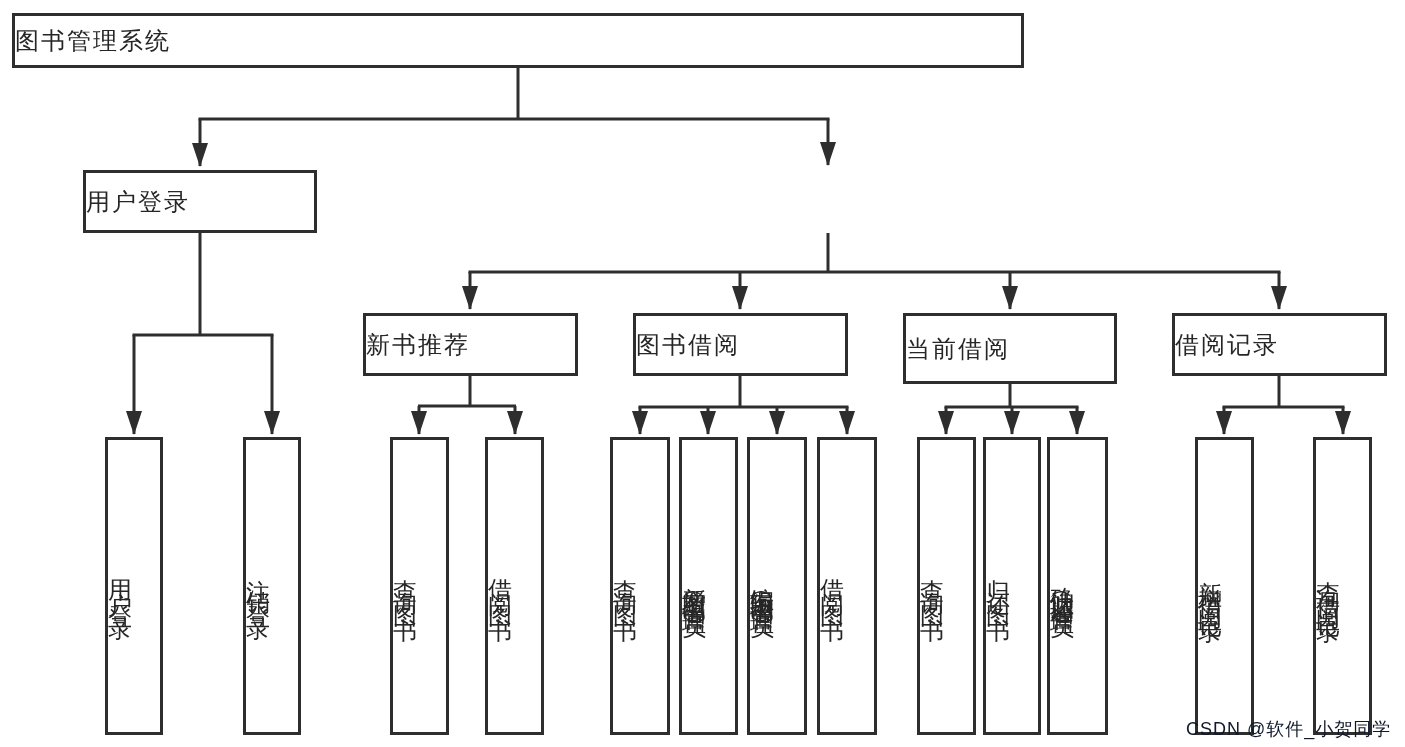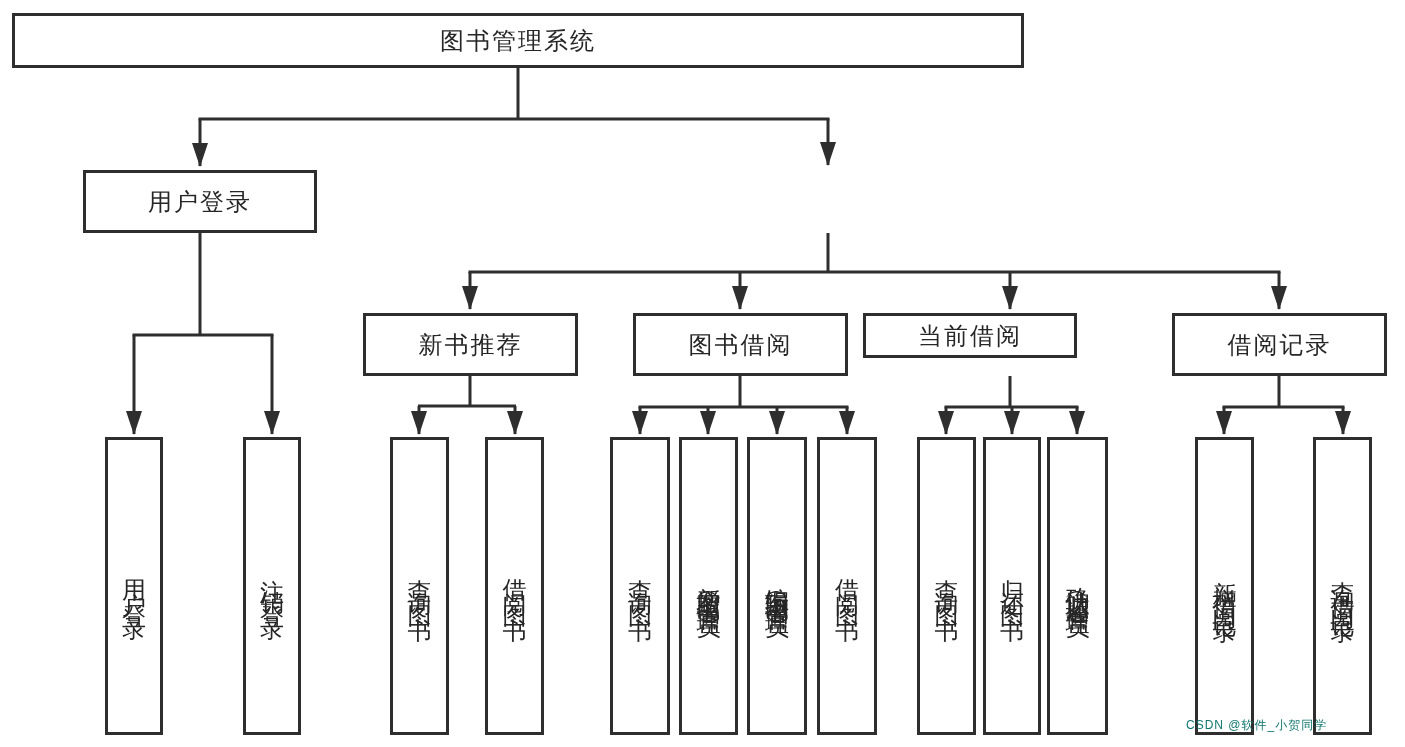--- a/index.html
+++ b/index.html
@@ -3,31 +3,31 @@
 <meta charset="utf-8">
 <style>
   html,body { margin:0; padding:0; background:#ffffff; }
   .stage {
     position:relative; width:1405px; height:747px; background:#ffffff;
     font-family:"Liberation Sans", sans-serif; overflow:hidden;
   }
   .stage svg { position:absolute; left:0; top:0; }
   .node {
     position:absolute; background:#ffffff; border:3px solid #2e2e2e;
-    box-sizing:border-box; display:flex; align-items:center; justify-content:center;
+    box-sizing:border-box; display:flex; align-items:center; 
     color:#262626;
   }
   .h-node { font-size:24px; letter-spacing:2px; white-space:nowrap; }
   .leaf .vtext {
     writing-mode:vertical-rl; text-orientation:mixed;
     font-size:24px; line-height:1; color:#262626;
   }
   .watermark {
-    position:absolute; left:1186px; top:717px; font-size:12px;
-    color:#0f766e; letter-spacing:1px; white-space:nowrap; z-index:5;
+    position:absolute; left:1186px; top:717px; font-size:18px;
+    color:#0f172a; letter-spacing:1px; white-space:nowrap; z-index:5;
   }
 </style>
 </head>
 <body>
 
 <div class="stage">
 
   <svg width="1405" height="747" viewBox="0 0 1405 747">
     <defs>
       <marker id="ah" markerWidth="26" markerHeight="18" refX="24" refY="9" orient="auto" markerUnits="userSpaceOnUse">
@@ -85,21 +85,21 @@
   <div class="node h-node" style="left:83px;top:170px;width:234px;height:63px">
     <span>用户登录</span>
   </div>
 
   <div class="node h-node" style="left:633px;top:313px;width:215px;height:63px">
     <span>图书借阅</span>
   </div>
   <div class="node h-node" style="left:363px;top:313px;width:215px;height:63px">
     <span>新书推荐</span>
   </div>
-  <div class="node h-node" style="left:863px;top:313px;width:214px;height:45px">
+  <div class="node h-node" style="left:903px;top:313px;width:214px;height:71px">
     <span>当前借阅</span>
   </div>
   <div class="node h-node" style="left:1172px;top:313px;width:215px;height:63px">
     <span>借阅记录</span>
   </div>
 
   <div class="node leaf" style="left:105px;top:437px;width:58px;height:298px">
     <span class="vtext" style="letter-spacing: 13px;">用户登录</span>
   </div>
   <div class="node leaf" style="left:243px;top:437px;width:58px;height:298px">

